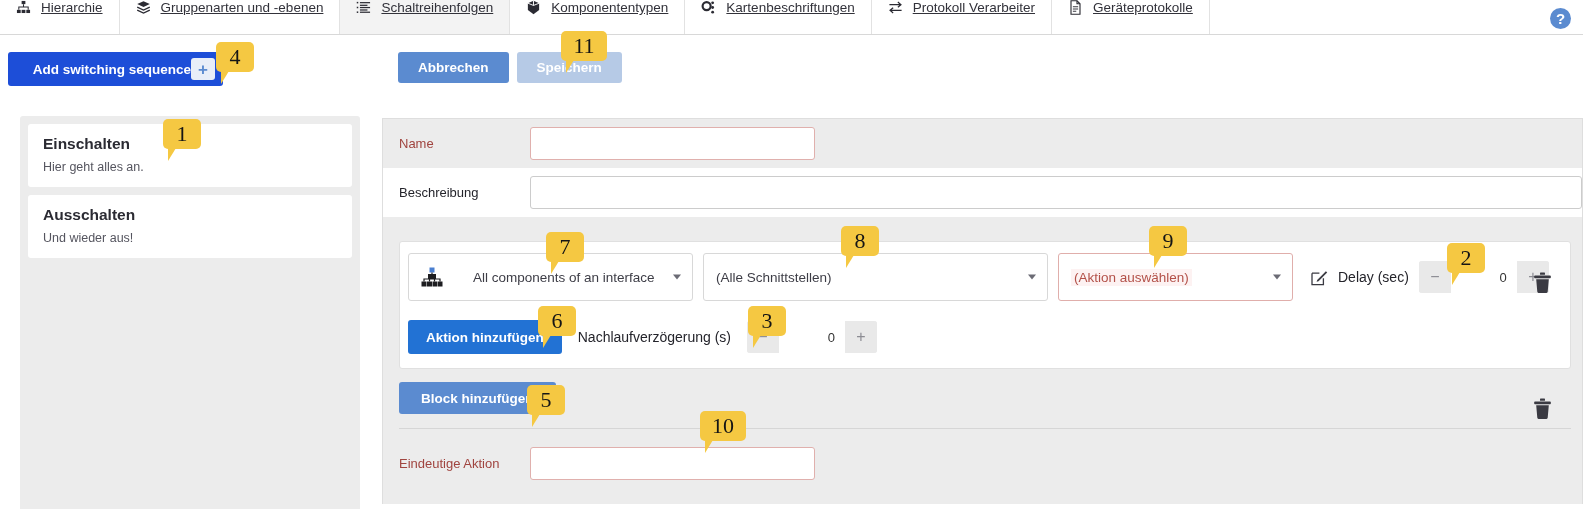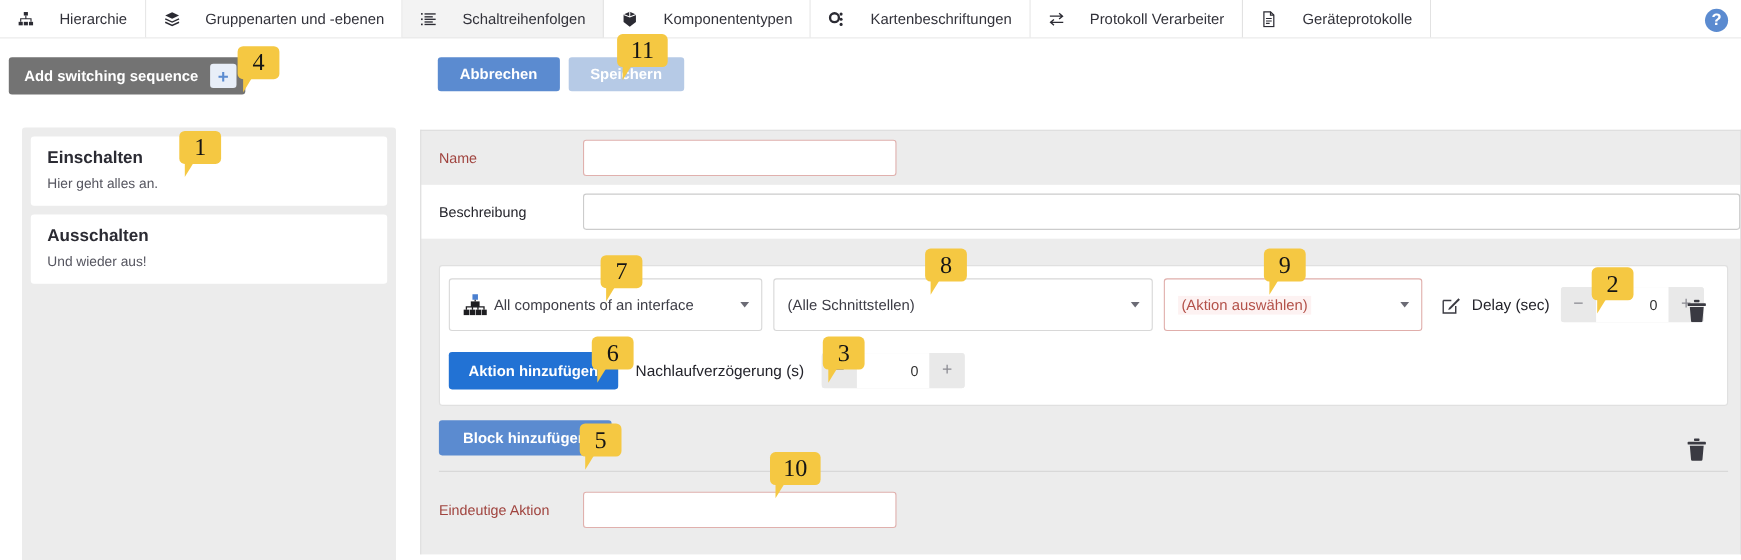--- a/index.html
+++ b/index.html
@@ -13,28 +13,29 @@
   body { position: relative; }
 
   
   .tabbar {
     position: absolute; left: 0; top: 0; width: 1583px; height: 35px;
     background: #ffffff;
     border-bottom: 1px solid #d8d8d8;
     display: flex; align-items: stretch;
   }
   .tab {
-    display: flex; align-items: center; gap: 23px;
+    display: flex; align-items: flex-start; gap: 10px;
     padding: 0 16px;
     font-size: 13.5px;
     color: #32323a;
     border-right: 1px solid #e2e2e2;
     white-space: nowrap;
     cursor: pointer;
     background: #ffffff;
+    text-decoration: underline;
   }
   .tab.active { background: #f3f3f3; }
   .tab .ticon { display: inline-flex; align-items: center; justify-content: center; width: 15px; height: 15px; flex: 0 0 15px; }
   .tab .ticon svg { display:block; }
   .tabfill { flex: 1 1 auto; border-right: none; background: #ffffff; }
   .help-icon {
     position: absolute; right: 12px; top: 8px;
     width: 21px; height: 21px; border-radius: 50%;
     background: #5b8bd0;
     color: #fff; font-size: 15px; font-weight: bold;
@@ -43,23 +44,23 @@
   }
 
   
   .leftcol {
     position: absolute; left: 0; top: 35px; width: 380px; height: 474px;
     background: #ffffff;
   }
   .add-seq-btn {
     position: absolute; left: 8px; top: 17px;
     height: 34px; width: 215px;
-    background: #737373; color: #fff;
+    background: #1d4ed8; color: #fff;
     border: none; border-radius: 3px;
-    display: flex; align-items: center; justify-content: space-between;
+    display: flex; align-items: center; justify-content: flex-end;
     padding: 0 8px 0 14px;
     font-size: 13.5px; font-weight: bold;
     cursor: pointer;
   }
   .add-seq-plus {
     width: 24px; height: 22px; border-radius: 3px;
     background: #e8eef8; color: #5b8bd0;
     display: flex; align-items: center; justify-content: center;
     font-size: 17px; font-weight: bold; line-height: 1;
   }
@@ -138,21 +139,21 @@
     border: 1px solid #d8d8d8; border-radius: 3px;
     background: #ffffff;
     display: flex; align-items: center;
     padding: 0 12px;
     font-size: 13.5px; color: #3d3d46;
     cursor: pointer;
     position: relative;
   }
   .ddl.req { border-color: #e0aeab; color: #b35149; }
   .ddl.req .ddl-text { background: #fdf2f2; padding: 1px 3px; }
-  .ddl-a { width: 285px; }
+  .ddl-a { width: 285px; gap: 24px; }
   .ddl-b { width: 345px; }
   .ddl-c { width: 235px; }
   .ddl .caret {
     position: absolute; right: 11px; top: 50%; transform: translateY(-50%);
     width: 0; height: 0;
     border-left: 4.5px solid transparent; border-right: 4.5px solid transparent;
     border-top: 5px solid #6b6b75;
   }
   .ddl .hier-icon { width: 22px; height: 20px; flex: 0 0 22px; margin-right: 6px; }
   .edit-icon { width: 17px; height: 17px; flex: 0 0 17px; margin-left: 8px; cursor: pointer; }

